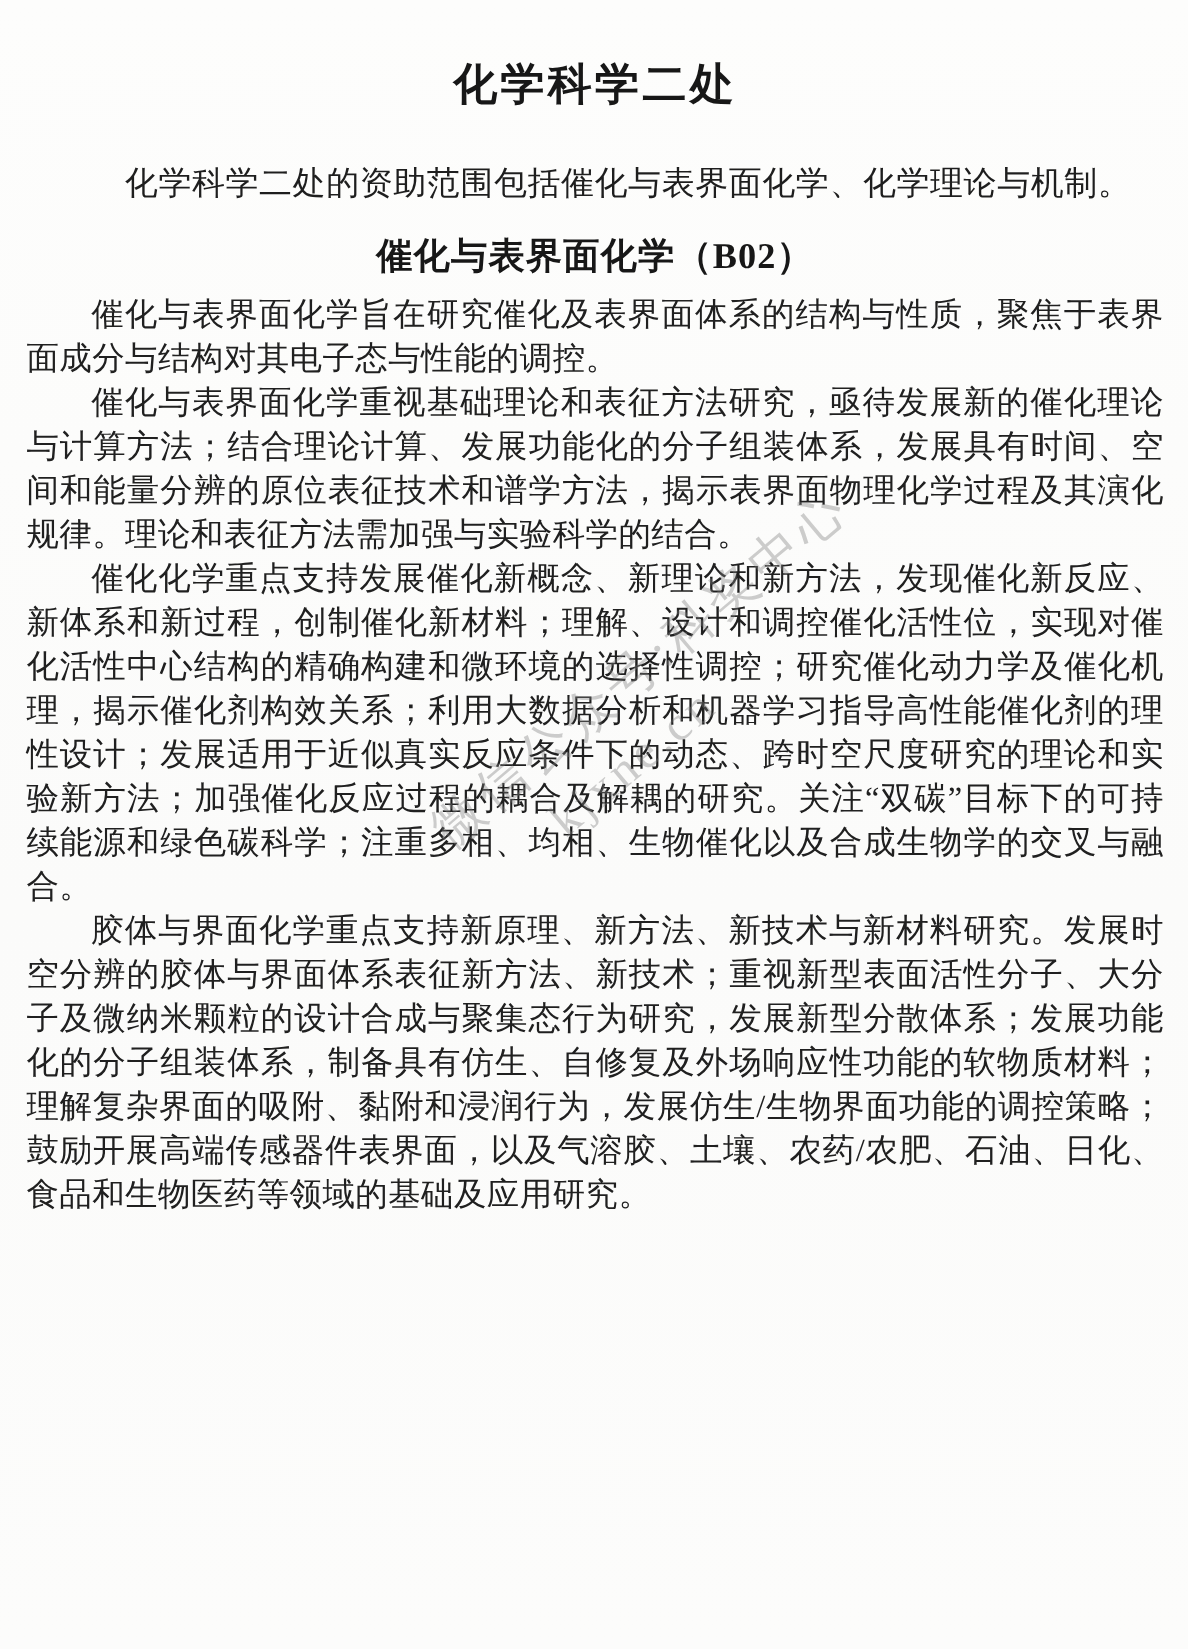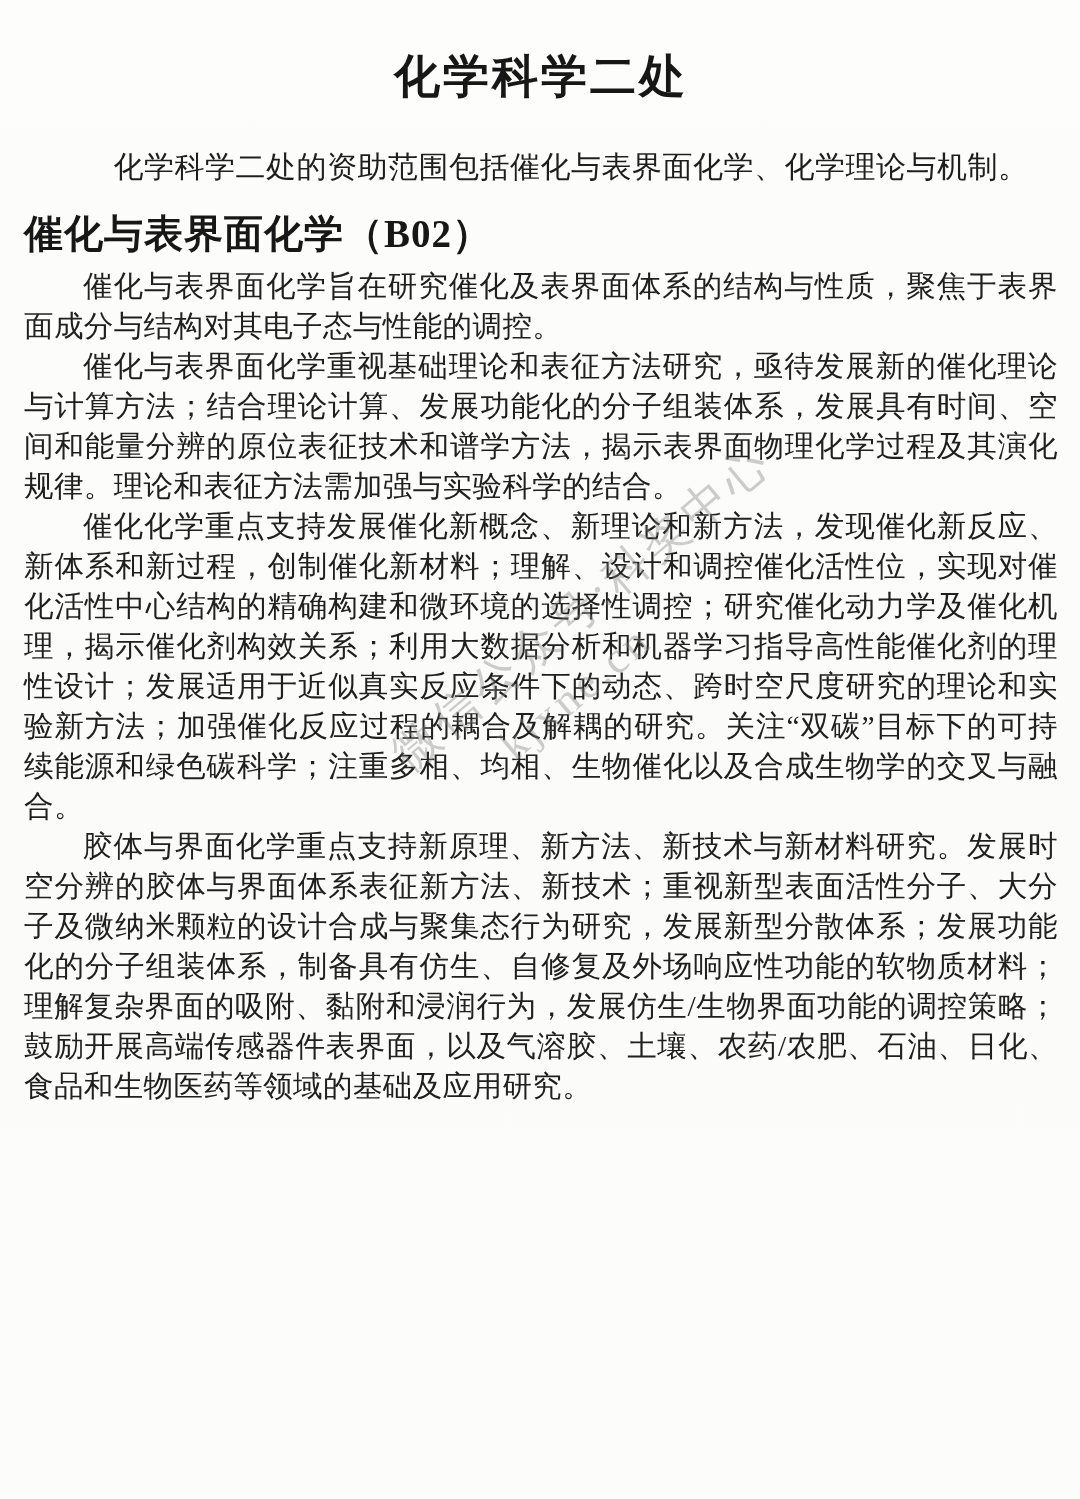--- a/index.html
+++ b/index.html
@@ -18,42 +18,43 @@
   .page {
     position: relative;
     width: 100%;
     height: 100%;
     box-sizing: border-box;
     padding: 36px 22px 0 24px;
     background: linear-gradient(180deg, #fdfdfc 0%, #fbfbfa 55%, #fcfcfb 100%);
   }
   h1.doc-title {
     margin: 14px 0 0 0;
-    font-size: 46px;
+    font-size: 40px;
     line-height: 54px;
     font-weight: bold;
     text-align: center;
     letter-spacing: 3px;
     color: #171717;
   }
   p.intro {
     margin: 42px 0 0 0;
     font-size: 30px;
     line-height: 42px;
     text-indent: 2em;
     letter-spacing: 0.5px;
     text-align: center;
   }
   h2.section-heading {
     margin: 24px 0 10px 0;
-    font-size: 39px;
+    font-size: 33px;
     line-height: 44px;
     font-weight: bold;
     letter-spacing: 1px;
     color: #171717;
+    text-align: center;
   }
   .body-text p {
     margin: 0;
     font-size: 29.5px;
     line-height: 40px;
     text-indent: 2em;
     text-align: justify;
     letter-spacing: 0.4px;
     color: #202020;
   }

